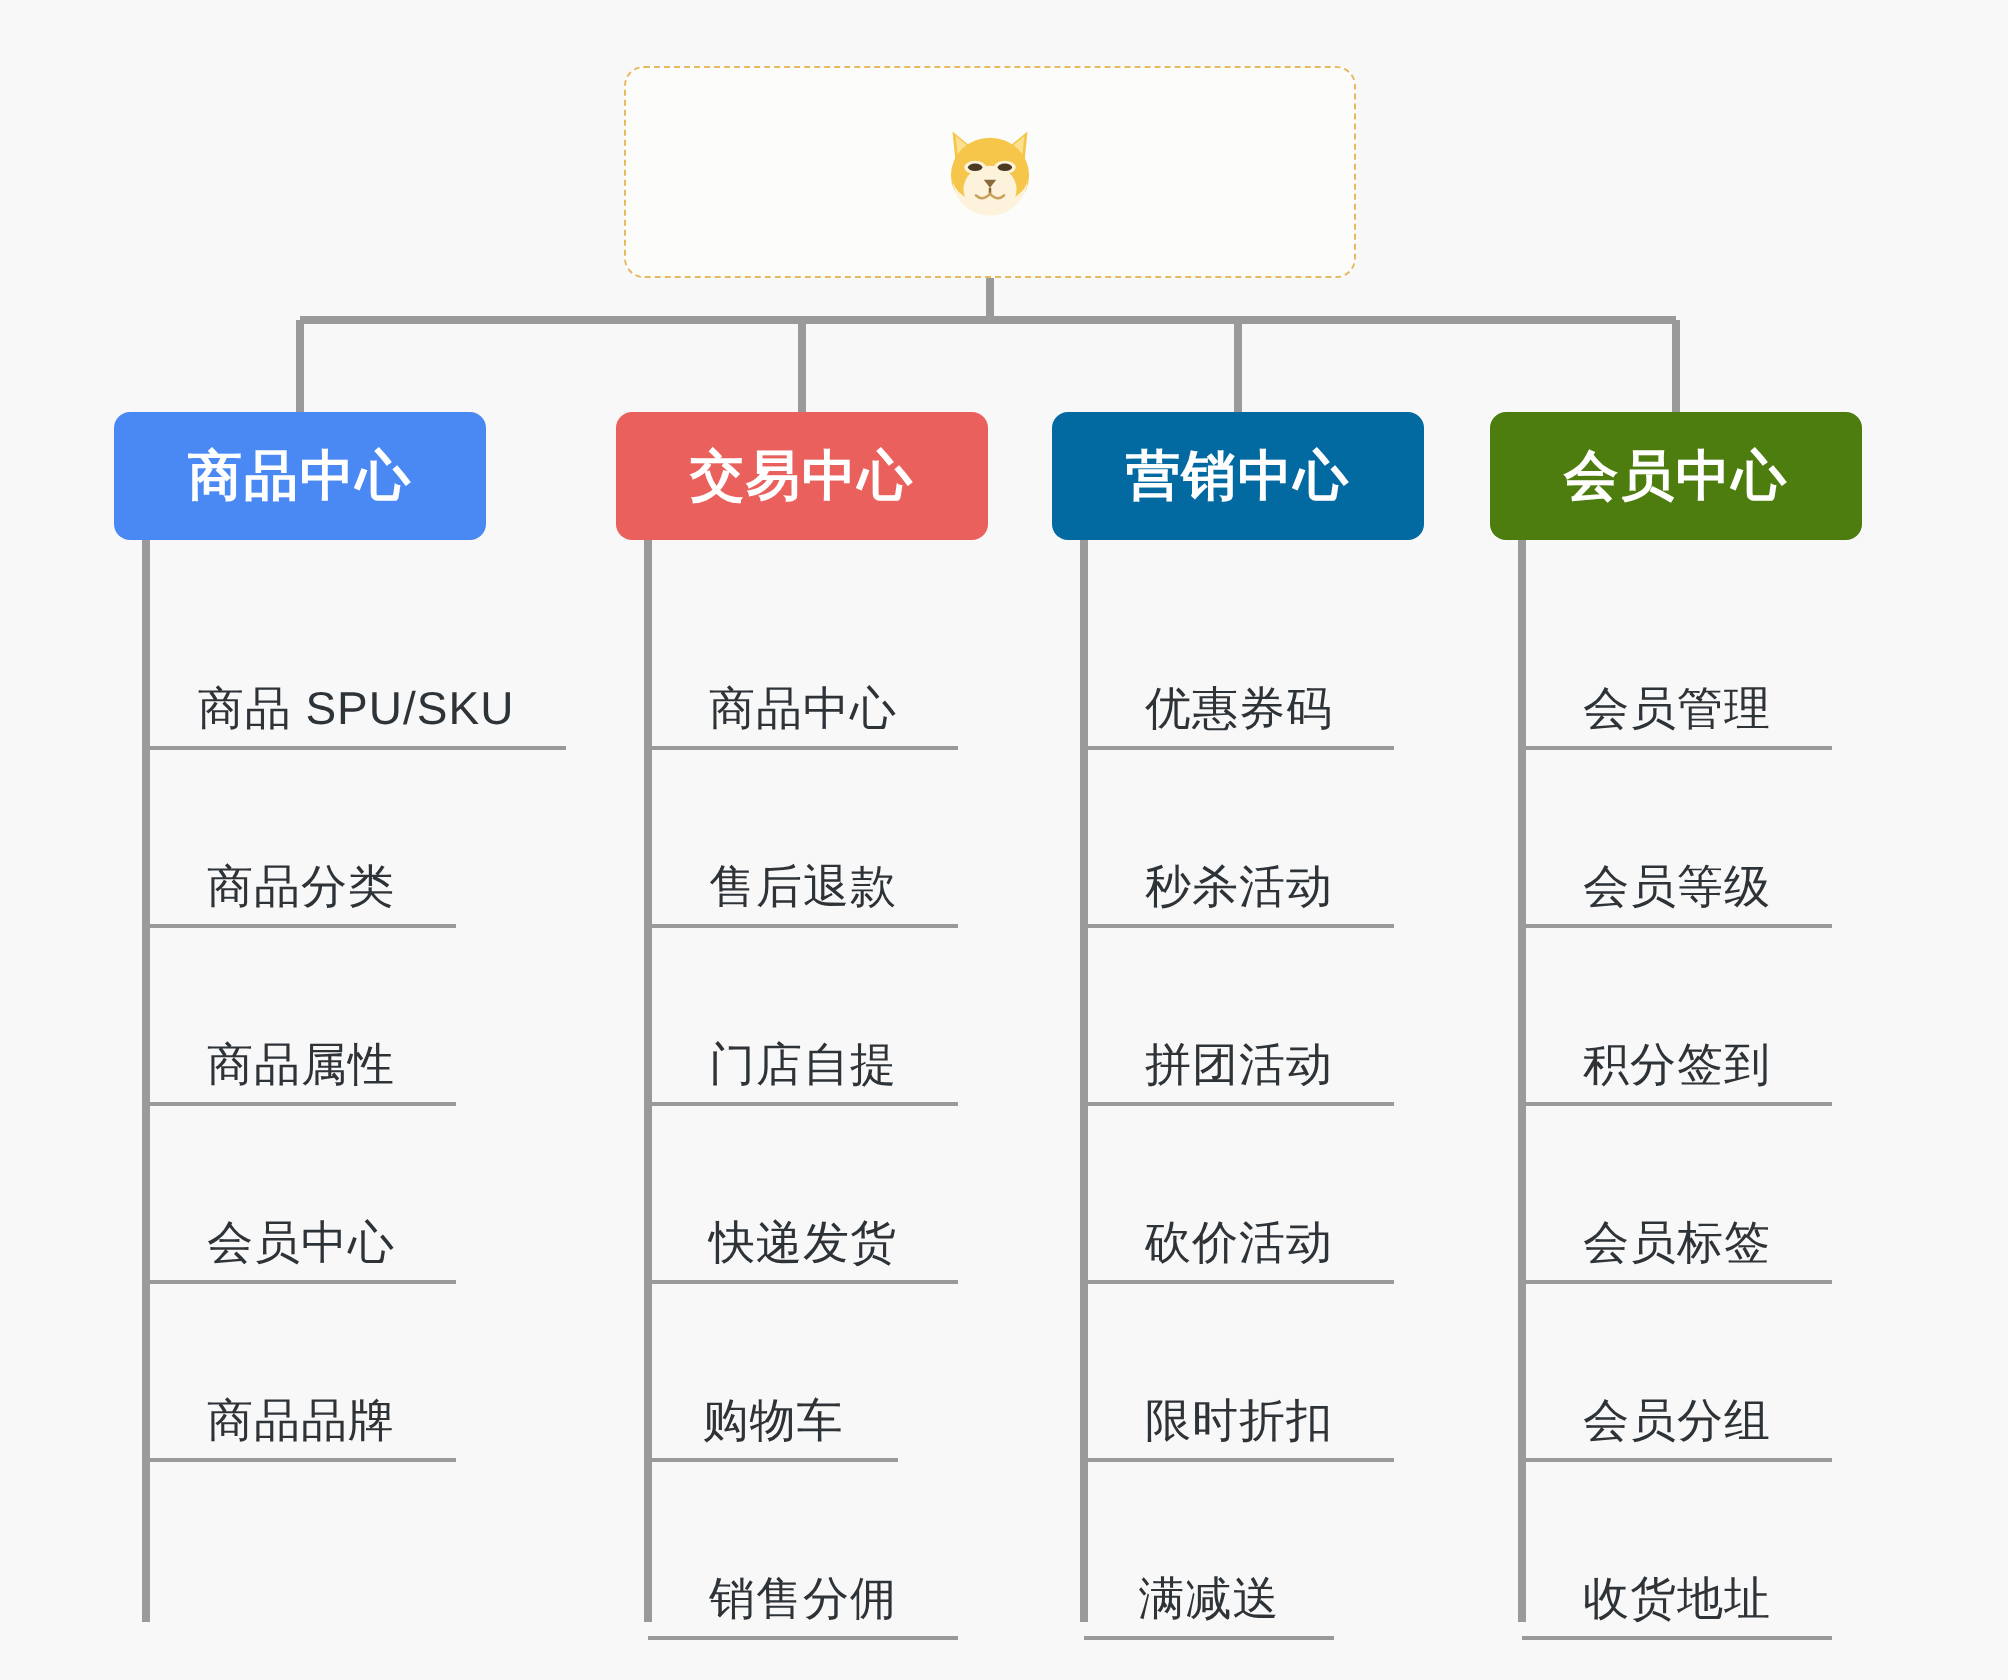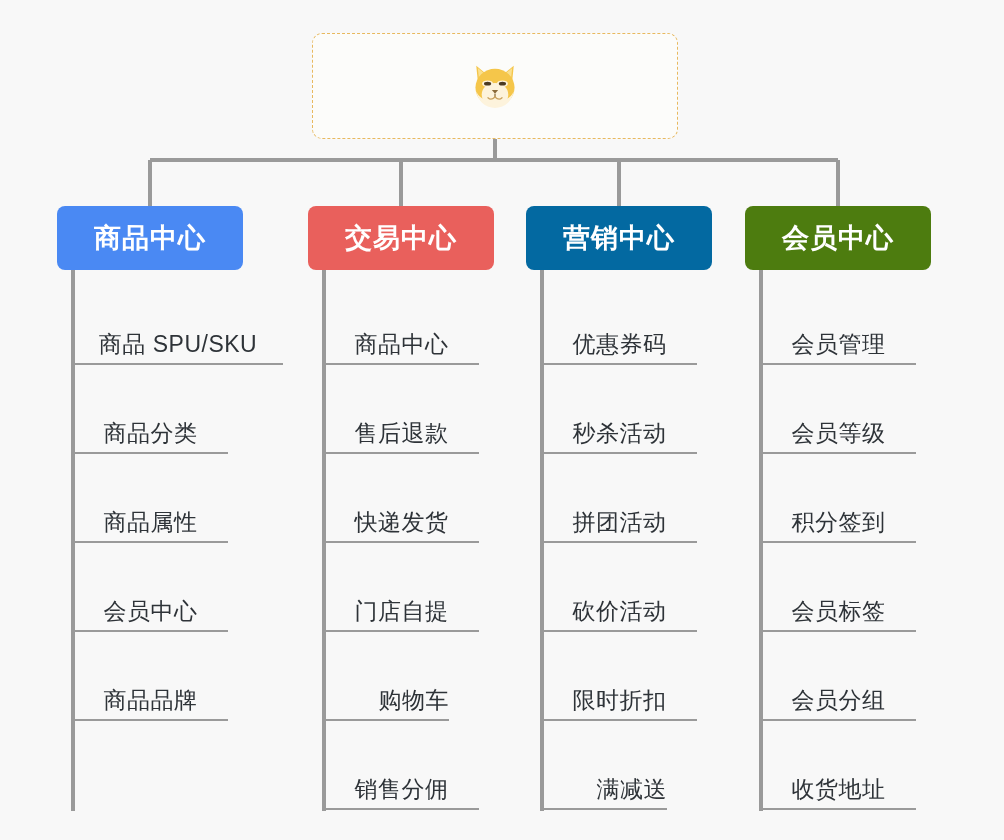--- a/index.html
+++ b/index.html
@@ -72,21 +72,21 @@
     color: #ffffff;
     font-size: 27px;
     line-height: 64px;
     text-align: center;
     letter-spacing: 1px;
     box-sizing: border-box;
     font-weight: bold;
   }
   .leaf-list {
     position: relative;
-    margin-top: 4px;
+    margin-top: 14px;
     padding-top: 2px;
   }
   .leaf-item {
     position: relative;
     height: 89px;
     box-sizing: border-box;
     margin-left: 16px;
     border-bottom: 2px solid #9a9a9a;
     width: 170px;
     display: flex;
@@ -96,21 +96,21 @@
   }
   .leaf-label {
     font-size: 23px;
     color: #2e3338;
     white-space: nowrap;
     letter-spacing: 0.5px;
   }
   
   .leaf-item.w-wide  { width: 210px; }
   .leaf-item.w-mid   { width: 155px; }
-  .leaf-item.w-narrow{ width: 125px; justify-content: flex-end; }
+  .leaf-item.w-narrow{ width: 125px; }
 </style>
 </head>
 <body style="background: rgb(248, 248, 248);">
 
 <div id="diagram">
 
   <div class="root-node" style="background: rgb(252, 252, 250); border-color: rgb(232, 185, 95);">
     <svg class="root-icon" viewBox="0 0 64 64" aria-hidden="true">
       <path d="M8 6 L10 26 L20 16 Z" fill="#f5c64a"></path>
       <path d="M56 6 L54 26 L44 16 Z" fill="#f5c64a"></path>
@@ -173,24 +173,24 @@
   <div class="column" style="left:308px;">
     <div class="col-head" style="background: rgb(233, 96, 92);">交易中心</div>
     <div class="leaf-list">
       <div class="leaf-item w-mid">
           <span class="leaf-label">商品中心</span>
         </div>
       <div class="leaf-item w-mid">
           <span class="leaf-label">售后退款</span>
         </div>
       <div class="leaf-item w-mid">
+          <span class="leaf-label">门店自提</span>
+        </div>
+      <div class="leaf-item w-mid">
           <span class="leaf-label">快递发货</span>
-        </div>
-      <div class="leaf-item w-mid">
-          <span class="leaf-label">门店自提</span>
         </div>
       <div class="leaf-item w-narrow">
           <span class="leaf-label">购物车</span>
         </div>
       <div class="leaf-item w-mid">
           <span class="leaf-label">销售分佣</span>
         </div>
     </div>
   </div>
 

